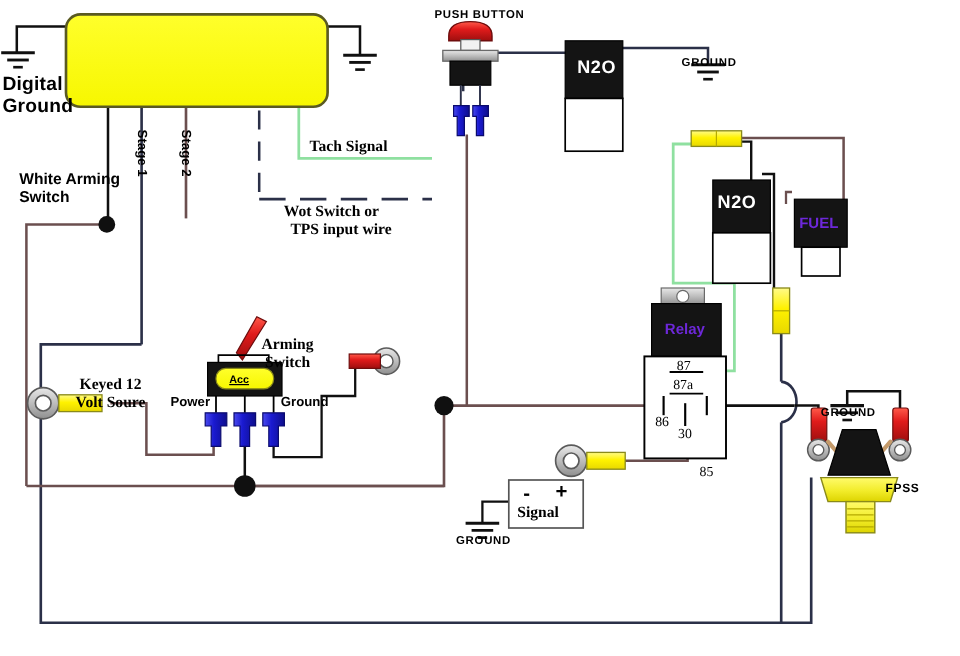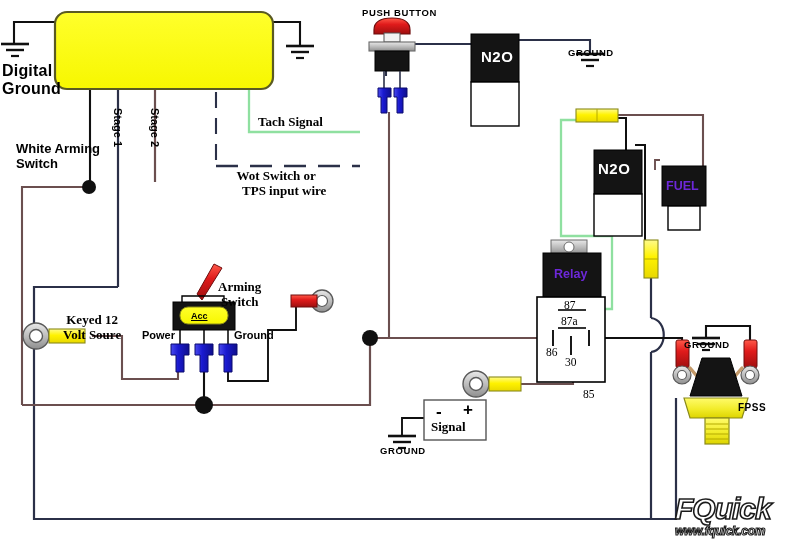--- a/index.html
+++ b/index.html
@@ -448,18 +448,14 @@
   <div class="lbl relay-label" style="left:554px; top:267px;">Relay</div>
 
   <div class="lbl fpss-label" style="left:702px; top:402px;">FPSS</div>
 
   <div class="lbl term-label" style="left:564px; top:299px;">87</div>
   <div class="lbl term-label" style="left:561px; top:315px;">87a</div>
   <div class="lbl term-label" style="left:546px; top:346px;">86</div>
   <div class="lbl term-label" style="left:583px; top:346px;margin-top:42px;">85</div>
   <div class="lbl term-label" style="left:565px; top:356px;">30</div>
 
-  <div class="logo-wrap">
-    <div class="logo-main">FQuick</div>
-    <div class="logo-sub">www.fquick.com</div>
-  </div>
 
 </div>
 
 </body></html>

